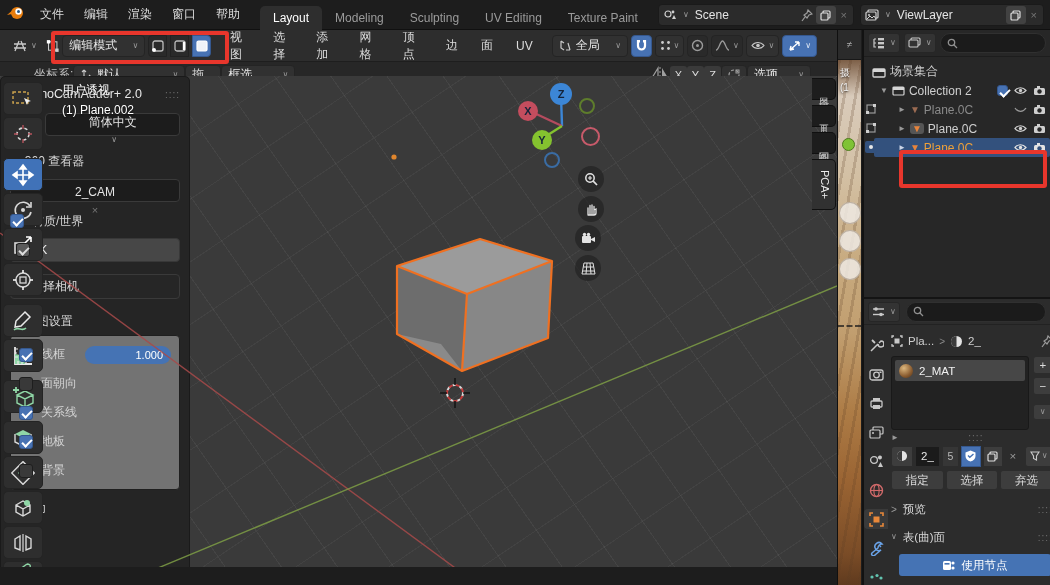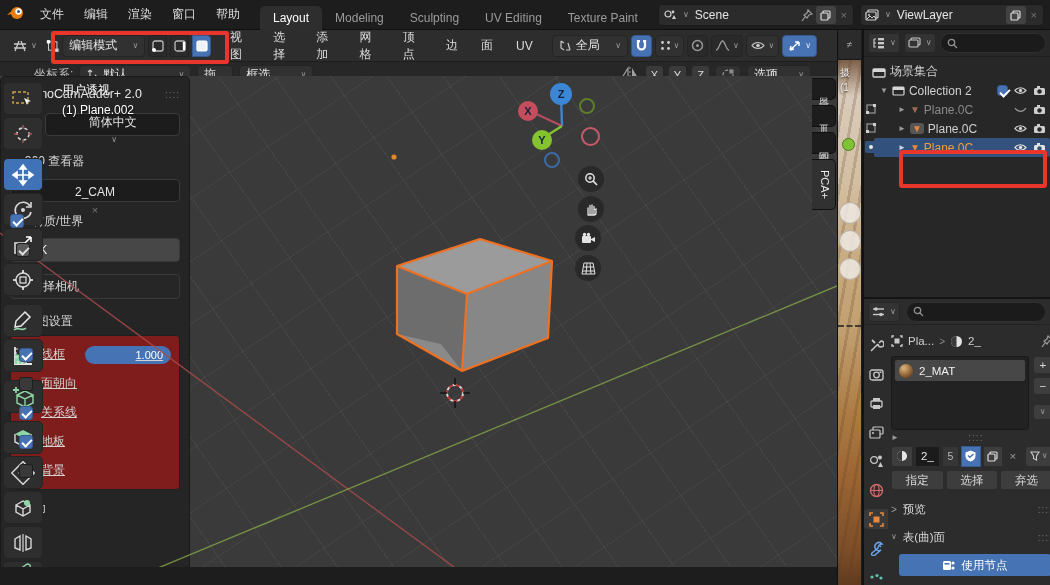--- a/index.html
+++ b/index.html
@@ -16,21 +16,21 @@
   #tabs{display:flex;align-items:flex-end;height:30px;margin-left:10px;}
   .tab{padding:5px 13px;color:#9b9b9b;border-radius:5px 5px 0 0;white-space:nowrap;}
   .tab.active{background:#2e2e2e;color:#fff;}
   .selbox{position:absolute;top:4px;height:22px;background:#2b2b2b;border:1px solid #1a1a1a;border-radius:4px;display:flex;align-items:center;padding:0 4px;gap:3px;}
   .selbox .val{flex:1;color:#e4e4e4;padding-left:3px;}
   .mini-btn{width:20px;height:18px;background:#424242;border-radius:3px;display:flex;align-items:center;justify-content:center;}
   .xg{color:#757575;font-size:11px;padding:0 2px;}
 
   
   #row2{left:0;top:30px;width:837px;height:32px;background:#2d2d2d;border-bottom:1px solid #1e1e1e;display:flex;align-items:center;gap:3px;padding:0 6px;}
-  #row3{left:0;top:62px;width:837px;height:26px;background:#272727;border-bottom:1px solid #1b1b1b;display:flex;align-items:center;gap:6px;padding-left:34px;}
+  #row3{left:0;top:62px;width:837px;height:26px;background:#272727;border-bottom:1px solid #1b1b1b;display:flex;align-items:center;padding-left:34px;}
   .dd{height:22px;background:#313131;border:1px solid #242424;border-radius:4px;display:flex;align-items:center;padding:0 6px;gap:4px;color:#e6e6e6;}
   .hbtn{height:22px;background:#313131;border:1px solid #242424;border-radius:4px;display:flex;align-items:center;justify-content:center;padding:0 6px;}
   .hbtn.blue,.tgl.blue{background:#4772b3;border-color:#35588f;}
   .tgl{width:22px;height:22px;background:#2a2a2a;border:1px solid #222;display:flex;align-items:center;justify-content:center;}
   .axisbtn{width:17px;height:18px;background:#3a3a3a;border-radius:3px;display:flex;align-items:center;justify-content:center;color:#ddd;font-size:11px;}
 
   
   #viewport{left:0;top:76px;width:837px;height:491px;background-color:#3a3a3a;
     background-image:repeating-linear-gradient(55deg,rgba(255,255,255,.05) 0 1px,transparent 1px 46px),
                      repeating-linear-gradient(146deg,rgba(255,255,255,.045) 0 1px,transparent 1px 52px);overflow:hidden;}
@@ -49,21 +49,21 @@
   .field{height:23px;background:#1c1c1c;border:1px solid #3a3a3a;border-radius:4px;display:flex;align-items:center;padding:0 6px;gap:5px;color:#e3e3e3;flex-direction:column;}
   .opbtn{height:25px;background:#262626;border:1px solid #3a3a3a;border-radius:4px;display:flex;align-items:center;padding:0 8px;color:#dcdcdc;}
   .graybtn{height:24px;background:#474747;border:1px solid #383838;border-radius:4px;display:flex;align-items:center;padding:0 5px;color:#efefef;}
   .cb{width:14px;height:14px;border-radius:3px;background:#393939;border:1px solid #1e1e1e;position:relative;flex:none;}
   .cb.on{background:#4772b3;border-color:#35588f;}
   .cb.on::after{content:"";position:absolute;left:4px;top:1px;width:4px;height:8px;border:solid #fff;border-width:0 2px 2px 0;transform:rotate(45deg);}
   .cb.gray{background:#5a5a5a;}
   .cb.gray::after{content:"";position:absolute;left:4px;top:1px;width:4px;height:8px;border:solid #ddd;border-width:0 2px 2px 0;transform:rotate(45deg);}
   .setrow{display:flex;align-items:center;gap:8px;height:29px;}
   .slider{flex:1;max-width:86px;margin-left:auto;background:#4573b4;border-radius:9px;height:18px;display:flex;align-items:center;justify-content:flex-end;padding:0 8px;color:#fff;font-size:11px;}
-  #setbox{background:#7f1d1d;border:1px solid #1f1f1f;border-radius:4px;padding:4px 8px;margin-top:4px;text-decoration:underline;}
+  #setbox{background:#737373;border:1px solid #1f1f1f;border-radius:4px;padding:4px 8px;margin-top:4px;}
   .vtab{writing-mode:vertical-rl;background:#1d1d1d;color:#b9b9b9;font-size:11px;padding:10px 4px;border:1px solid #101010;border-left:none;border-radius:0 5px 5px 0;}
   .vtab.active{background:#313131;color:#ededed;}
   #ntabs{left:812px;top:2px;display:flex;flex-direction:column;gap:5px;}
 
   
   #photostrip{left:837px;top:30px;width:24px;height:555px;border-left:1px solid #101010;}
   #ps-hdr{height:30px;background:#2b2b2b;border-bottom:1px solid #181818;color:#aaa;display:flex;align-items:center;justify-content:center;font-size:10px;}
   #ps-photo{position:relative;height:525px;overflow:hidden;
     background:linear-gradient(178deg,#7c5e46 0%,#d9cbbb 7%,#d3c0a4 22%,#c8ab80 38%,#c19e6f 52%,#ad7c46 67%,#9a6433 80%,#7a4c27 94%,#5f3a1e 100%);}
   #ps-photo::before{content:"";position:absolute;inset:0;background:repeating-linear-gradient(100deg,rgba(90,60,35,.22) 0 3px,transparent 3px 11px);}

